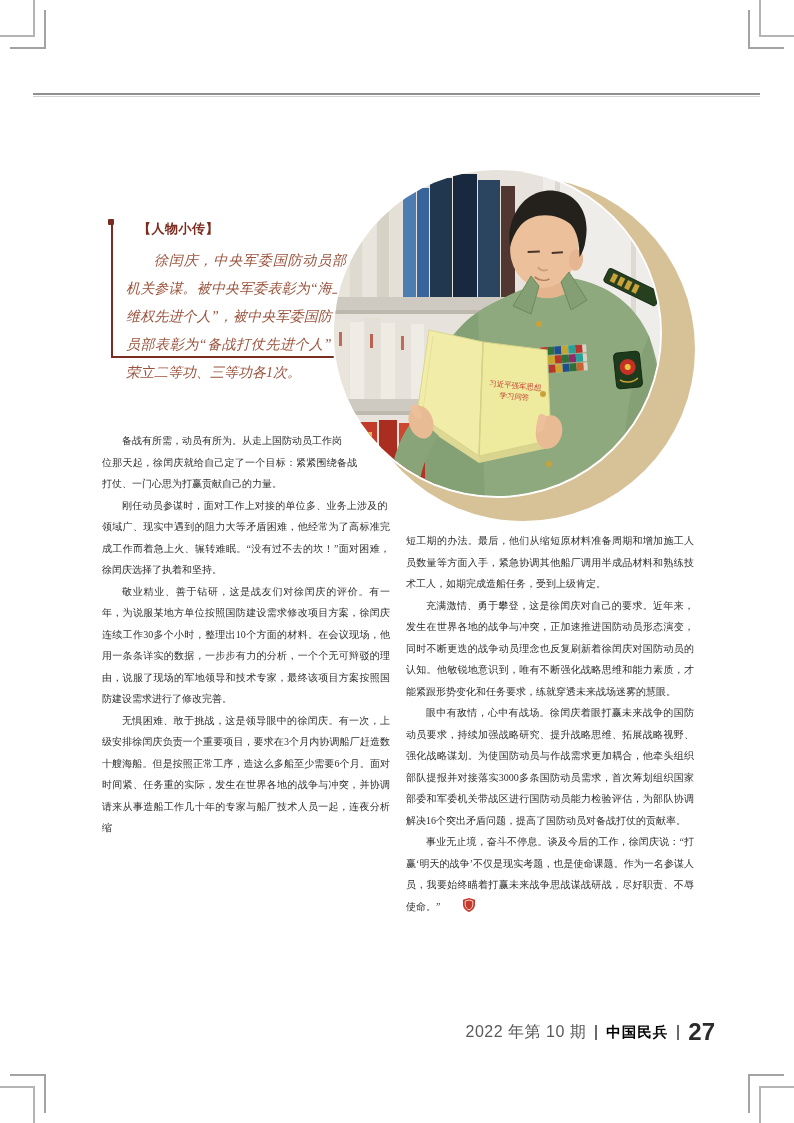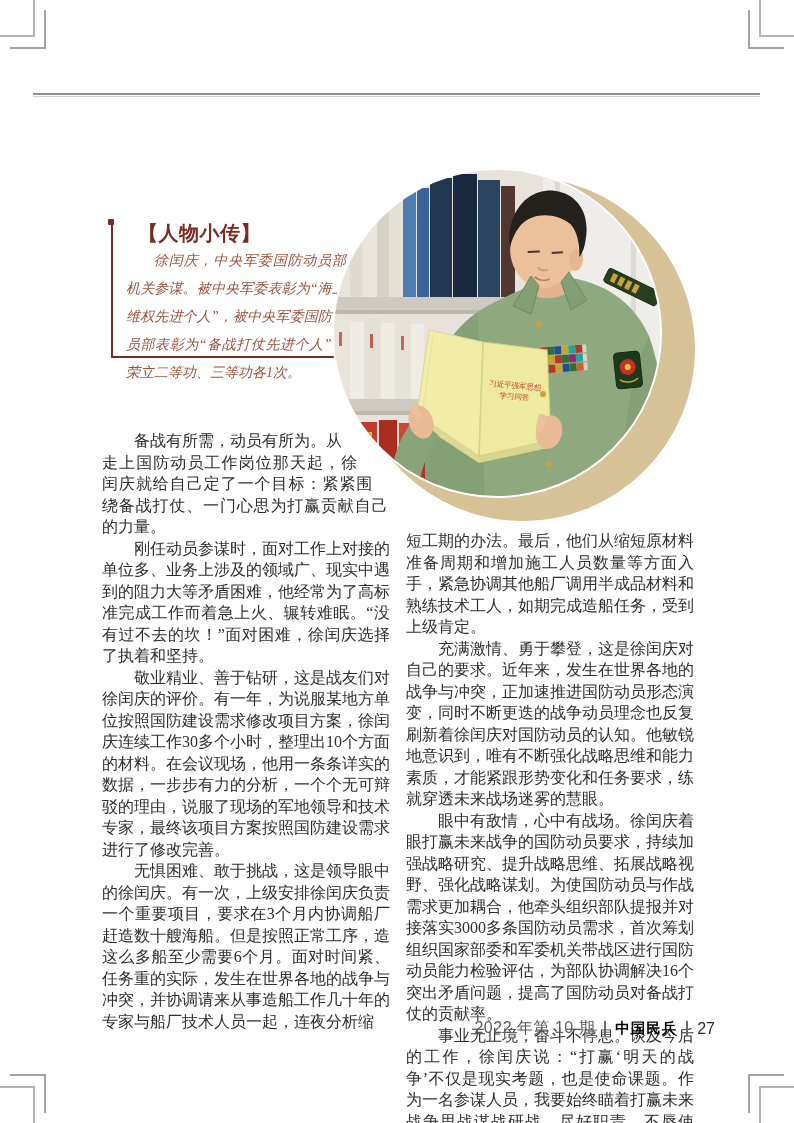--- a/index.html
+++ b/index.html
@@ -21,51 +21,51 @@
   
   .toprule{position:absolute;left:33px;top:93px;width:727px;height:2px;background:#8f8f8f;}
   .toprule2{position:absolute;left:33px;top:96px;width:727px;height:1px;background:#d2d2d2;}
   
   .bio-vline{position:absolute;left:111px;top:222px;width:2px;height:136px;background:#7b2c20;}
   .bio-dot{position:absolute;left:108px;top:219px;width:6px;height:6px;background:#7b2c20;border-radius:1px;}
   .bio-hline{position:absolute;left:111px;top:356px;width:232px;height:2px;background:#7b2c20;}
   .bio-title{
     position:absolute;left:138px;top:220px;
     font-family:"Liberation Sans","DejaVu Sans",sans-serif;
-    font-size:20px;font-weight:bold;color:#7b2c20;letter-spacing:.5px;
+    font-size:13px;font-weight:bold;color:#7b2c20;letter-spacing:.5px;
   }
   .bio-text{
     position:absolute;left:126px;top:247px;width:220px;
     font-size:14px;line-height:28px;color:#9a523c;
     font-style:italic;text-align:justify;text-indent:2em;
   }
   
   .photo{position:absolute;left:333px;top:164px;width:370px;height:368px;}
   
   .col{
     position:absolute;width:288px;
-    font-size:16px;line-height:21.5px;color:#2e2e2e;
+    font-size:10px;line-height:21.5px;color:#2e2e2e;
     text-align:justify;
   }
   .col-left{left:102px;top:430px;height:600px;}
   .col-right{left:406px;top:530px;height:480px;}
   .col p{margin:0;text-indent:2em;}
   .col p.cont{text-indent:0;}
   .wrap-spacer{float:right;width:48px;height:68px;shape-outside:polygon(0 0,100% 0,100% 100%);}
   .endmark{display:inline-block;width:12px;height:14px;margin-left:3px;vertical-align:-2px;}
   
   .footer{
     position:absolute;right:79px;top:1018px;
     display:flex;align-items:center;gap:9px;
     font-family:"Liberation Sans","DejaVu Sans",sans-serif;color:#4a4a4a;
   }
   .footer .issue{font-size:16px;color:#5a5a5a;letter-spacing:.5px;}
   .footer .sep{width:2px;height:15px;background:#6a6a6a;}
   .footer .mag{font-size:14.5px;font-weight:bold;color:#000000;letter-spacing:1px;}
-  .footer .pagenum{font-size:16px;color:#2b2b2b;font-weight:400;}
+  .footer .pagenum{font-size:24px;color:#2b2b2b;font-weight:700;}
 </style>
 </head>
 <body>
 
 <div class="page">
 
   <div class="mark mk-tl-o"></div>
   <div class="mark mk-tl-i"></div>
   <div class="mark mk-tr-o"></div>
   <div class="mark mk-tr-i"></div>

